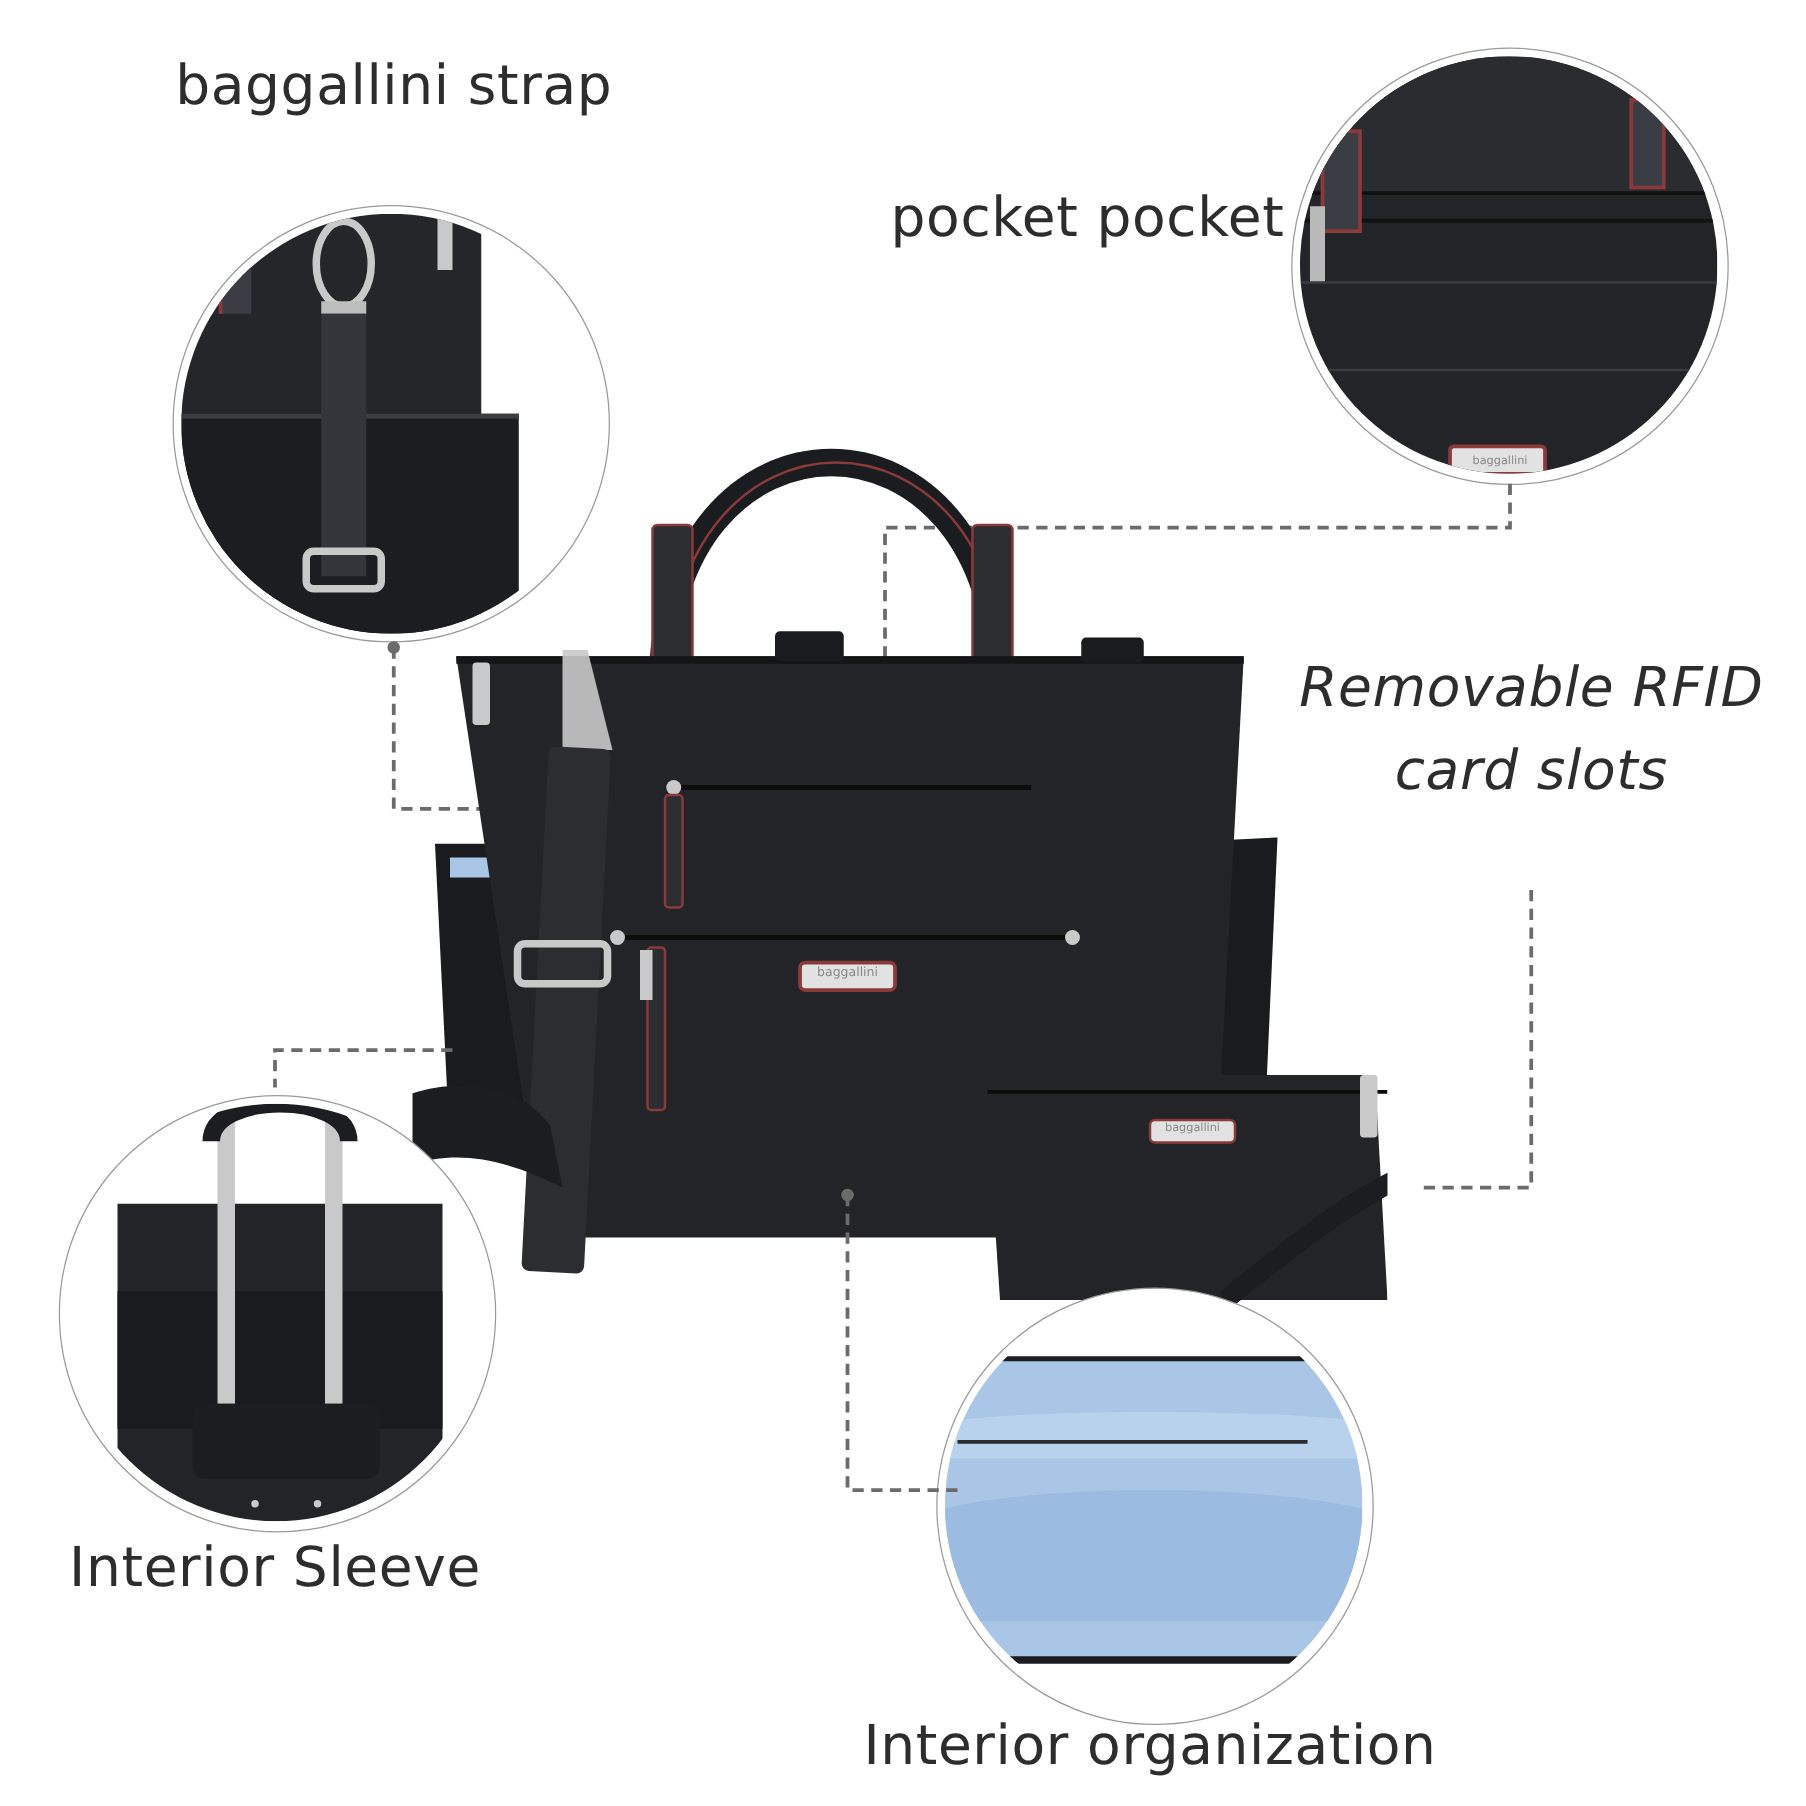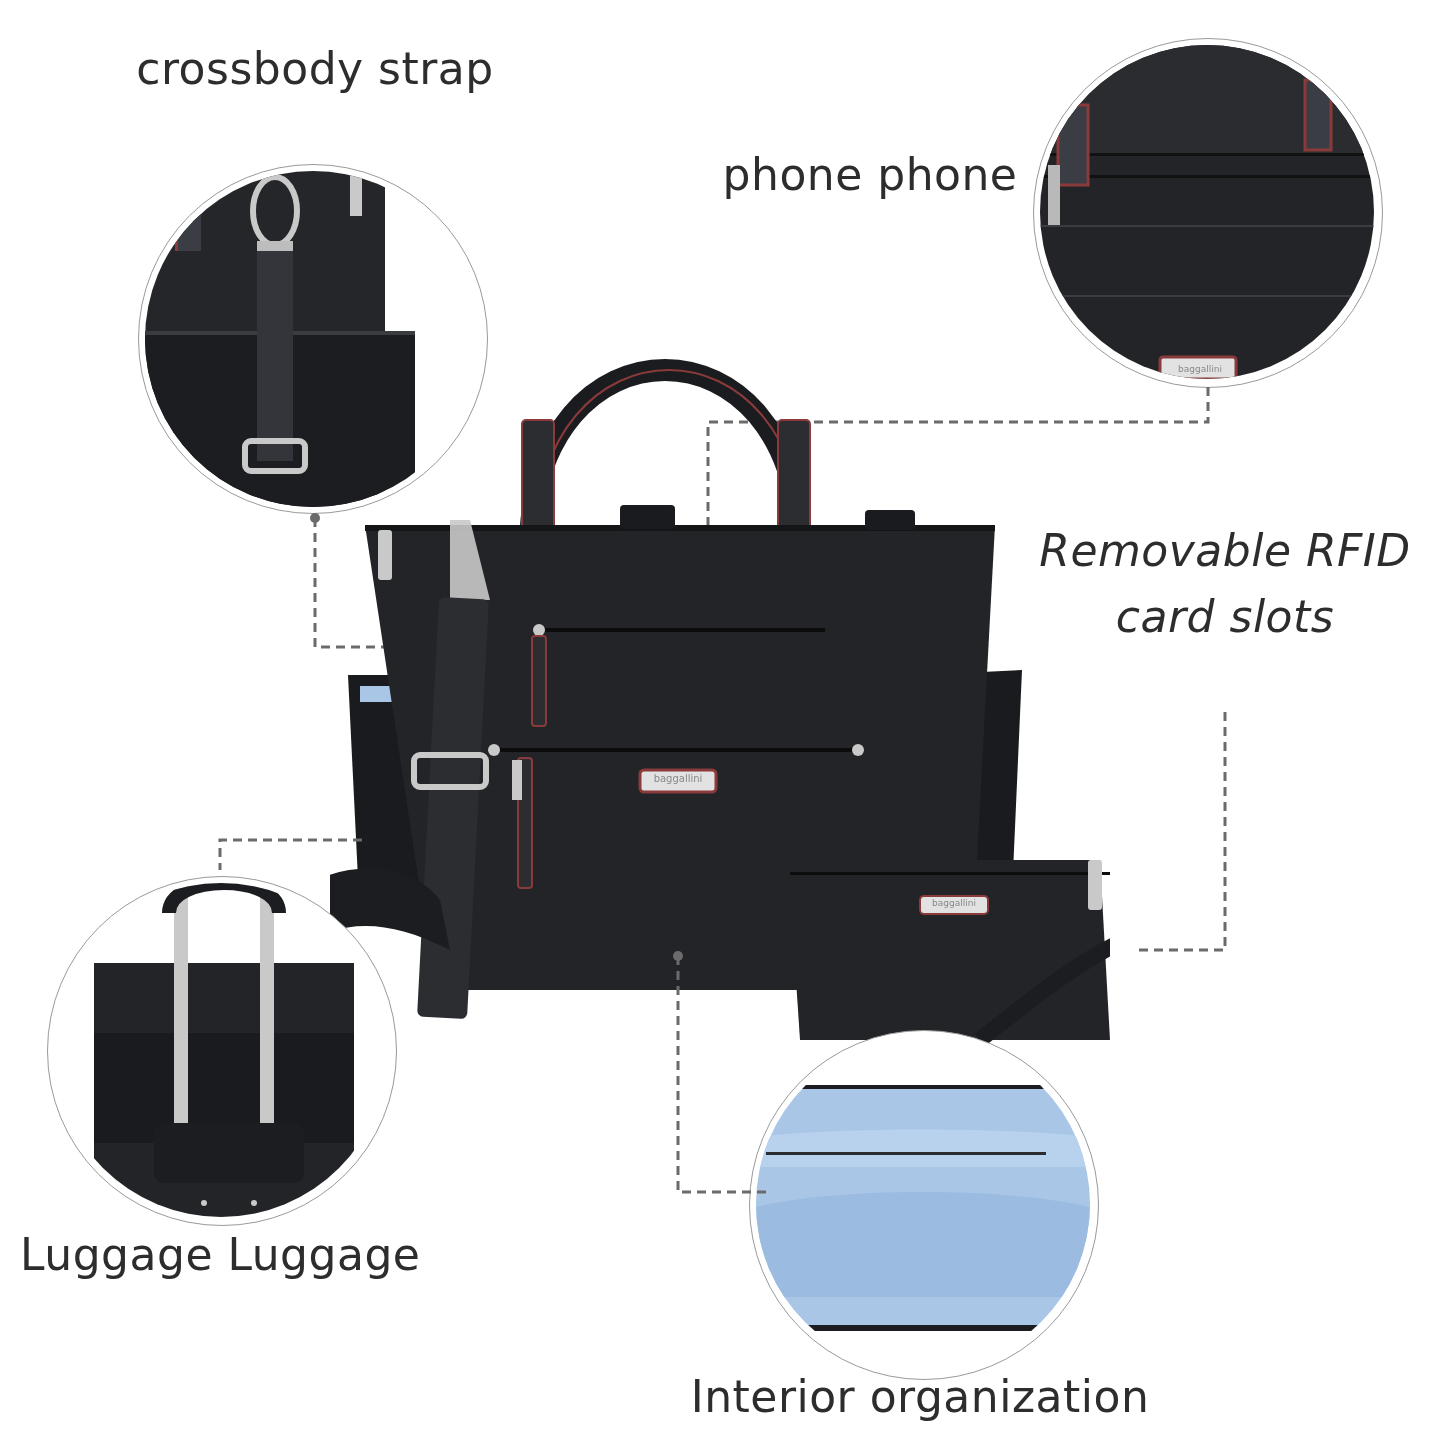--- a/index.html
+++ b/index.html
@@ -7,34 +7,34 @@
   .label{position:absolute;text-align:center;font-size:44px;line-height:66px;color:#2d2d2d;letter-spacing:0.5px;white-space:nowrap;}
   .ring{position:absolute;border-radius:50%;border:1.5px solid #9a9a9a;background:#fff;}
   .photo{position:absolute;border-radius:50%;overflow:hidden;}
   .conn{position:absolute;overflow:visible;}
   svg{display:block;}
 </style>
 </head>
 <body>
 
 <div class="label" style="left:40px;top:36px;width:550px;">
-  <div>crossbody strap</div>
+  <div>baggallini strap</div>
 </div>
 
 <div class="label" style="left:700px;top:142px;width:340px;">
-  <div>phone phone</div>
+  <div>pocket pocket</div>
 </div>
 
 <div class="label" style="left:1020px;top:518px;width:410px;font-style:italic;">
   <div>Removable RFID</div>
   <div>card slots</div>
 </div>
 
 <div class="label" style="left:20px;top:1222px;width:400px;">
-  <div>Luggage Luggage</div>
+  <div>Interior Sleeve</div>
 </div>
 
 <div class="label" style="left:660px;top:1364px;width:520px;">
   <div>Interior organization</div>
 </div>
 
 <div class="ring" style="left:138px;top:164px;width:348px;height:348px;"></div>
 <div class="photo" style="left:145px;top:171px;width:336px;height:336px;">
   <svg width="336" height="336" viewBox="0 0 336 336">
     <rect width="336" height="336" fill="#ffffff"></rect>

